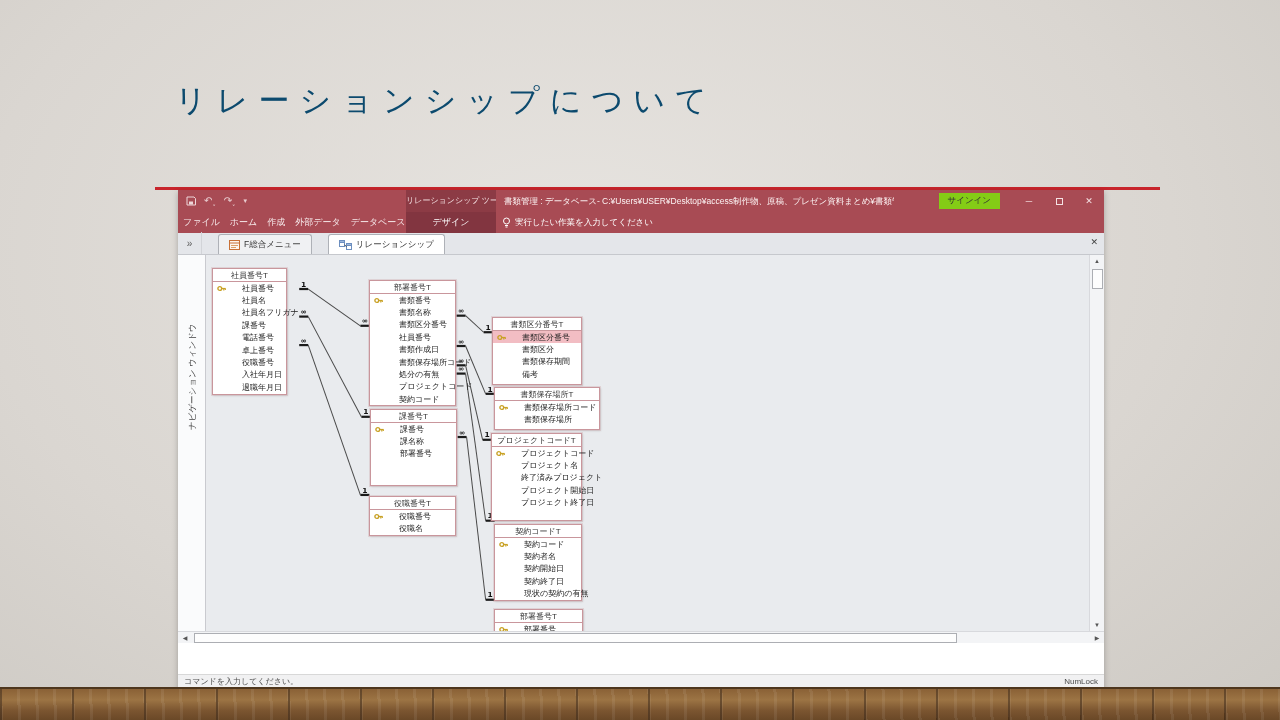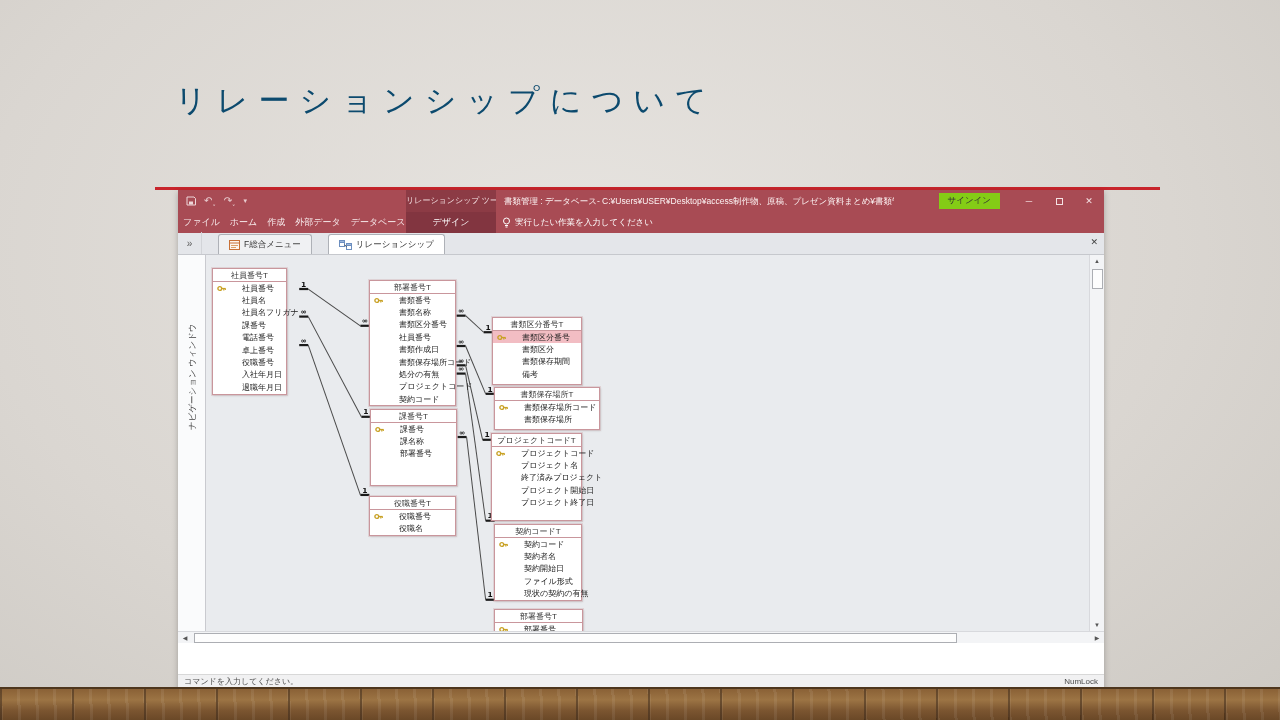--- a/index.html
+++ b/index.html
@@ -403,21 +403,21 @@
           <div class="tbl-row">
             <span class="sp"></span>
             <span class="fn">契約者名</span>
           </div>
           <div class="tbl-row">
             <span class="sp"></span>
             <span class="fn">契約開始日</span>
           </div>
           <div class="tbl-row">
             <span class="sp"></span>
-            <span class="fn">ファイル形式</span>
+            <span class="fn">契約終了日</span>
           </div>
           <div class="tbl-row">
             <span class="sp"></span>
             <span class="fn">現状の契約の有無</span>
           </div>
         </div>
         <div class="tbl" style="left: 288px; top: 354px; width: 89px; height: 48px;">
           <div class="tbl-title">部署番号T</div>
           <div class="tbl-row">
             <svg width="9" height="9" viewBox="0 0 9 9">

